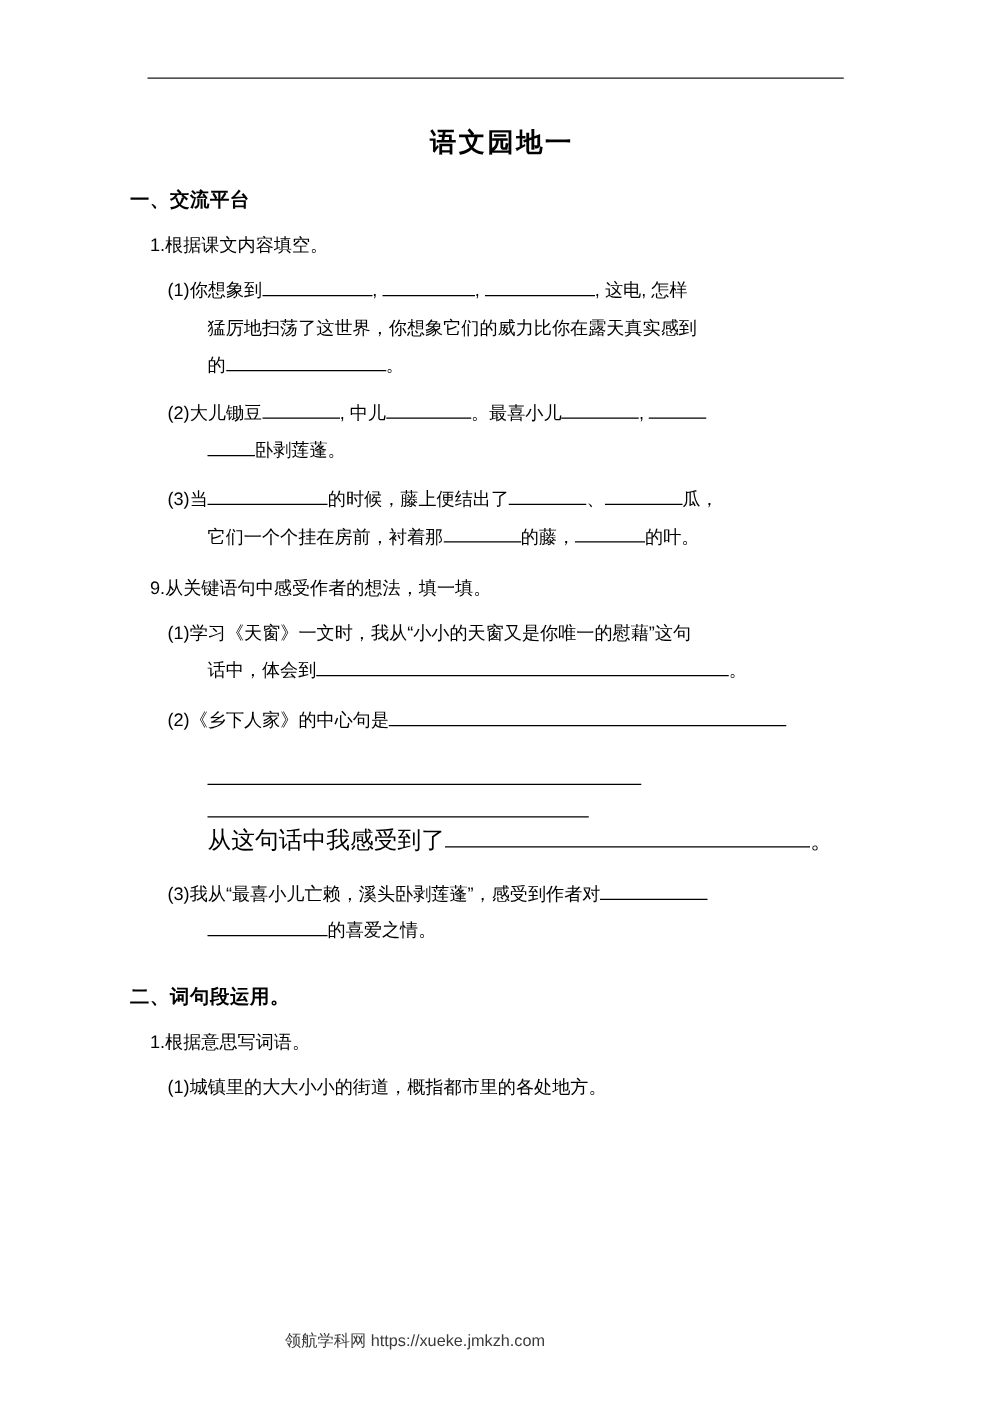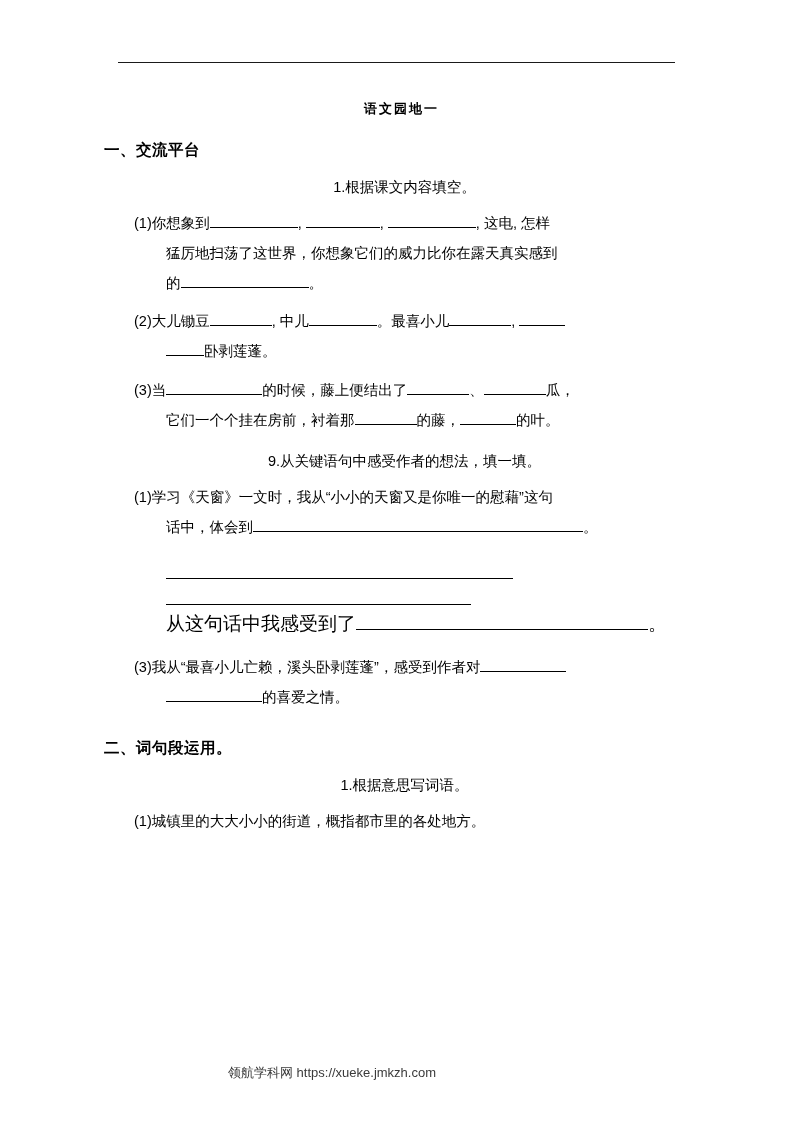--- a/index.html
+++ b/index.html
@@ -30,41 +30,40 @@
     border-top: 1px solid #1a1a1a;
   }
   .content {
     position: absolute;
     left: 104px;
     top: 100px;
     width: 585px;
   }
   .doc-title {
     text-align: center;
-    font-size: 13px;
+    font-size: 21px;
     font-weight: bold;
     letter-spacing: 2px;
     margin: 0 0 22px 0;
     padding-left: 10px;
   }
   .section-heading {
     font-size: 15.5px;
     font-weight: bold;
     margin: 0 0 12px 0;
     letter-spacing: 0.5px;
   }
   .section-heading.second {
     margin-top: 26px;
   }
   .q-level1 {
     font-size: 14.5px;
     margin: 15px 0 10px 0;
     padding-left: 16px;
     line-height: 1.6;
-    text-align: center;
   }
   .q-level2 {
     font-size: 14.5px;
     margin: 0 0 9px 0;
     padding-left: 30px;
     line-height: 2.05;
     text-indent: 0;
   }
   .cont-line {
     font-size: 19px;
@@ -140,20 +139,23 @@
       <span style="display:inline-block; padding-left:32px;">它们一个个挂在房前，衬着那<span class="blank u7"></span>的藤，<span class="blank u6"></span>的叶。</span>
     </div>
 
     <div class="q-level1">9.从关键语句中感受作者的想法，填一填。</div>
 
     <div class="q-level2">
       <span class="nowrap">(1)学习《天窗》一文时，我从“小小的天窗又是你唯一的慰藉”这句</span><br>
       <span style="display:inline-block; padding-left:32px;font-family:Liberation Mono, monospace;">话中，体会到<span class="blank ufull"></span>。</span>
     </div>
 
+    <div class="q-level2">
+      <span class="nowrap">(2)《乡下人家》的中心句是<span class="blank ufull2"></span></span>
+    </div>
     <div class="standalone-rule"></div>
     <div class="standalone-rule short"></div>
     <div class="cont-line">
       从这句话中我感受到了<span class="blank ufull2" style="width:292px;"></span>。
     </div>
 
     <div class="q-level2">
       <span class="nowrap">(3)我从“最喜小儿亡赖，溪头卧剥莲蓬”，感受到作者对<span class="blank u8" style="width:86px;"></span></span><br>
       <span style="display:inline-block; padding-left:32px;"><span class="blank u11"></span>的喜爱之情。</span>
     </div>

